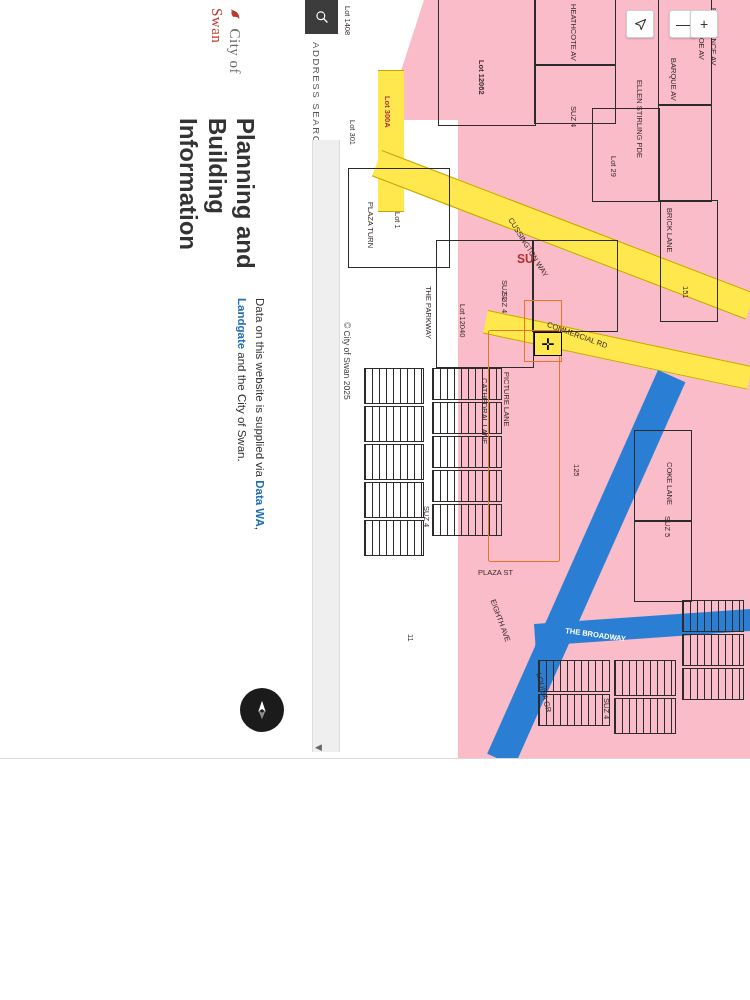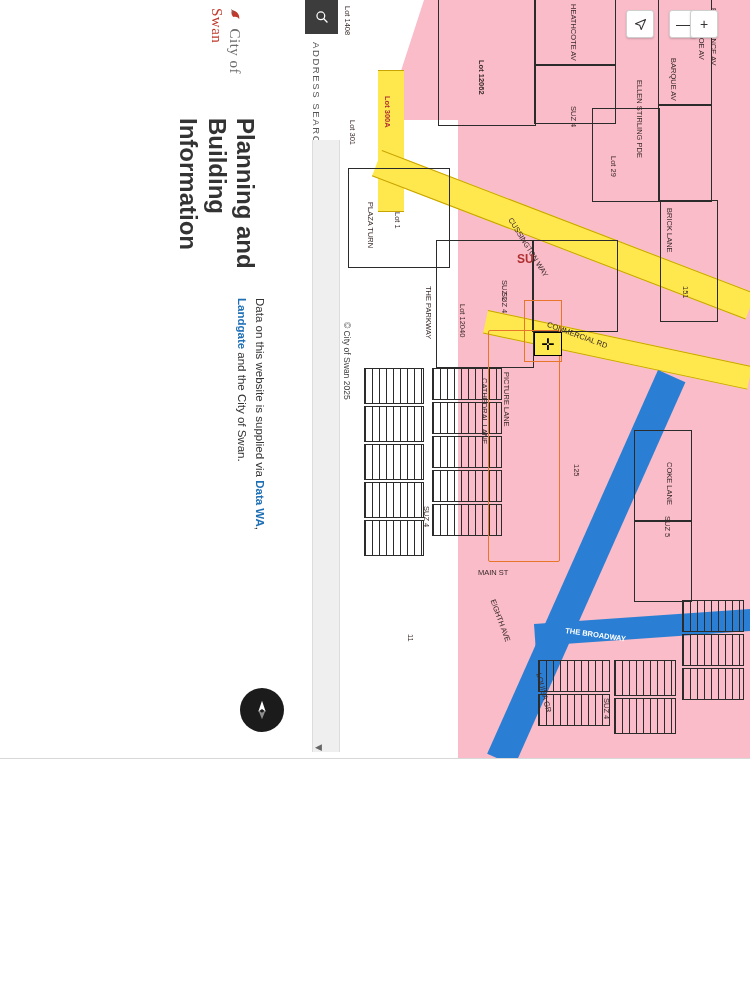--- a/index.html
+++ b/index.html
@@ -217,21 +217,21 @@
     <div class="lbl" style="left:433px;top:286px;transform:rotate(90deg);">THE PARKWAY</div>
     <div class="lbl" style="left:467px;top:304px;transform:rotate(90deg);">Lot 12040</div>
     <div class="lbl" style="left:549px;top:320px;transform:rotate(20deg);">COMMERCIAL RD</div>
     <div class="lbl" style="left:511px;top:372px;transform:rotate(90deg);">PICTURE LANE</div>
     <div class="lbl" style="left:489px;top:378px;transform:rotate(90deg);">CATHEDRAL LANE</div>
     <div class="lbl" style="left:509px;top:292px;transform:rotate(90deg);">SUZ 4</div>
     <div class="lbl" style="left:581px;top:464px;transform:rotate(90deg);">125</div>
     <div class="lbl" style="left:674px;top:462px;transform:rotate(90deg);">COKE LANE</div>
     <div class="lbl" style="left:431px;top:506px;transform:rotate(90deg);">SUZ 4</div>
     <div class="lbl" style="left:672px;top:516px;transform:rotate(90deg);">SUZ 5</div>
-    <div class="lbl" style="left:478px;top:568px;">MAIN ST</div>
+    <div class="lbl" style="left:478px;top:568px;">PLAZA ST</div>
     <div class="lbl" style="left:415px;top:634px;transform:rotate(90deg);">11</div>
     <div class="lbl" style="left:497px;top:598px;transform:rotate(70deg);">EIGHTH AVE</div>
     <div class="lbl b" style="left:566px;top:626px;transform:rotate(8deg);color:#ffffff;">THE BROADWAY</div>
     <div class="lbl" style="left:543px;top:672px;transform:rotate(75deg);">LOUISA GR</div>
     <div class="lbl" style="left:611px;top:698px;transform:rotate(90deg);">SUZ 4</div>
   </div>
 
   <div class="copy">© City of Swan 2025</div>
   <div class="scrollstrip"></div>
   <div class="scroll-arrow">◀</div>

